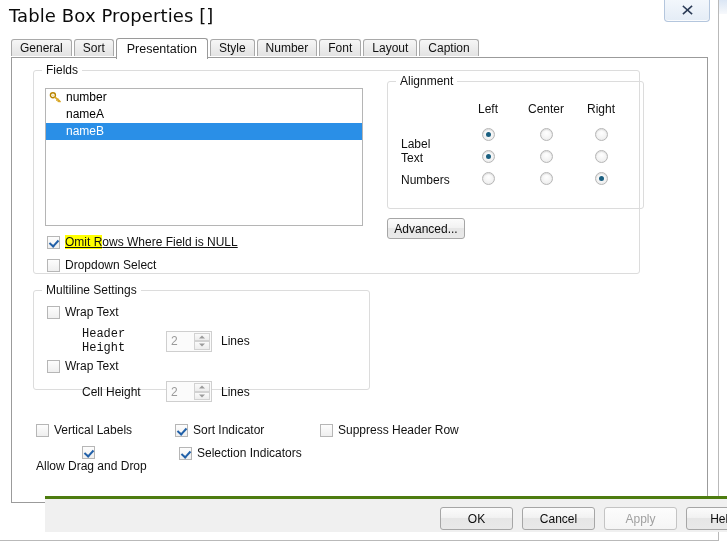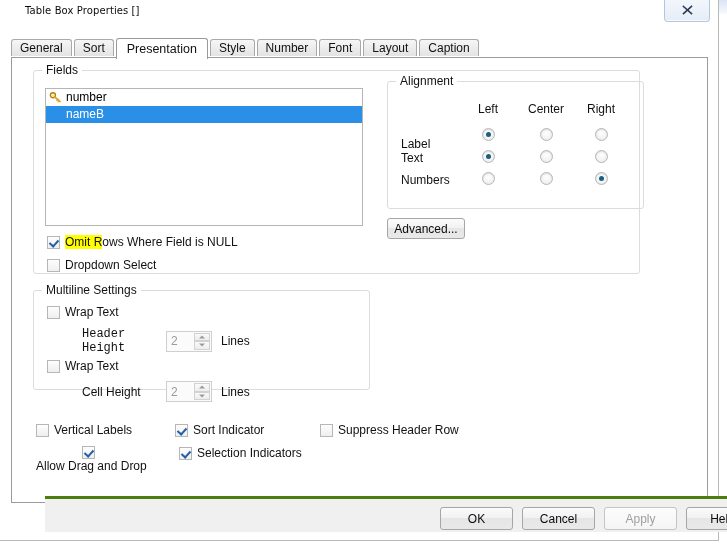--- a/index.html
+++ b/index.html
@@ -45,22 +45,22 @@
     box-sizing: border-box;
   }
   #titlebar {
     position: absolute;
     left: 0; top: 0;
     width: 719px; height: 30px;
     background: transparent;
   }
   #title-text {
     position: absolute;
-    left: 25px; top: 5px;
-    font-size: 10px;
+    left: 9px; top: 5px;
+    font-size: 18px;
     color: #0b0b0b;
     letter-spacing: .1px;
     font-family: "DejaVu Sans", sans-serif;
   }
   #close-button {
     position: absolute;
     right: 9px; top: -1px;
     width: 44px; height: 22px;
     border: 1px solid #b4c6dd;
     border-top: none;
@@ -346,20 +346,23 @@
         <div class="list-item">
           <svg class="key-icon" viewBox="0 0 16 16">
             <circle cx="4.2" cy="5.2" r="3.1" fill="none" stroke="#b88400" stroke-width="1.7"></circle>
             <circle cx="4.2" cy="5.2" r="1.0" fill="#f3d27a"></circle>
             <path d="M6.3 7.2 L13 13" stroke="#d9a82a" stroke-width="2.1" stroke-linecap="round"></path>
             <path d="M10.4 10.0 L9.0 11.4" stroke="#d9a82a" stroke-width="1.8" stroke-linecap="round"></path>
             <path d="M12.0 11.6 L10.7 13.0" stroke="#d9a82a" stroke-width="1.8" stroke-linecap="round"></path>
           </svg>
           <span>number</span>
         </div>
+        <div class="list-item">
+          <span>nameA</span>
+        </div>
         <div class="list-item selected">
           <span>nameB</span>
         </div>
       </div>
 
       <div class="group" id="alignment-group">
         <div class="group-title">Alignment</div>
 
         <div class="align-head" style="left:80px;width:40px;">Left</div>
         <div class="align-head" style="left:135px;width:46px;">Center</div>
@@ -379,21 +382,21 @@
 
         <div class="radio" style="left:94px;top:90px;"></div>
         <div class="radio" style="left:152px;top:90px;"></div>
         <div class="radio on" style="left:207px;top:90px;"></div>
       </div>
 
       <div class="btn" id="advanced-button">Advanced...</div>
 
       <div class="cbrow" style="left:13px;top:164px;">
         <span class="cbox checked"></span>
-        <span class="cb-label hl" style="background: transparent;"><span style="background: rgb(255, 255, 0);">Omit R</span><span>ows Where Field is NULL</span></span>
+        <span class="cb-label hl" style="background: transparent; text-decoration: underline;"><span style="background: rgb(255, 255, 0);">Omit R</span><span>ows Where Field is NULL</span></span>
       </div>
       <div class="cbrow" style="left:13px;top:187px;">
         <span class="cbox"></span>
         <span class="cb-label">Dropdown Select</span>
       </div>
     </div>
 
     <div class="group" id="multiline-group">
       <div class="group-title">Multiline Settings</div>
 

